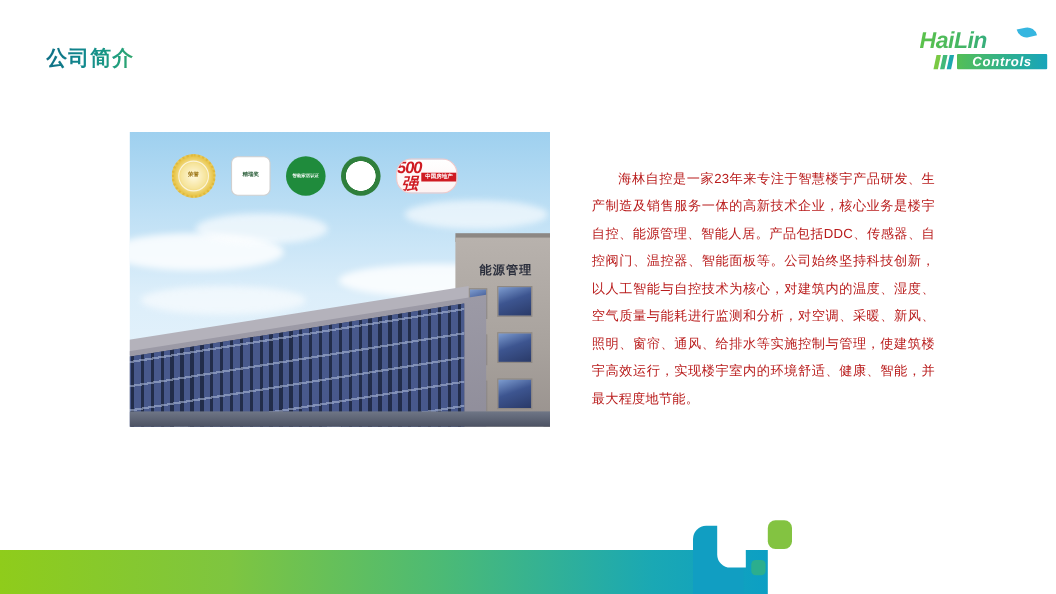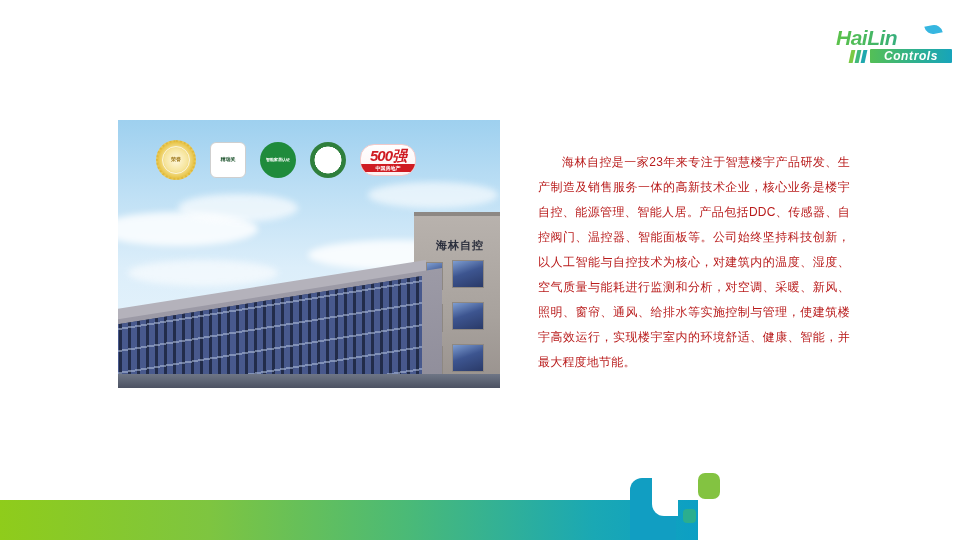--- a/index.html
+++ b/index.html
@@ -179,21 +179,20 @@
   }
   .badge-500 {
     width: 54px;
     height: 30px;
     border-radius: 14px;
     background: linear-gradient(180deg,#ffffff 0%,#fdf2f2 100%);
     color: #cf1b22;
     font-size: 14px;
     font-weight: bold;
     font-style: italic;
-    flex-direction: column;
     gap: 0;
     border: 1px solid #f2c9c9;
   }
   .badge-500 .b5-top { font-size: 15px; line-height: 15px; letter-spacing:-1px;}
   .badge-500 .b5-bot {
     font-size: 5px;
     background: #cf1b22;
     color: #fff;
     width: 100%;
     text-align: center;
@@ -356,20 +355,21 @@
     height: 14px;
     background: #2bae8e;
     border-radius: 4px;
   }
 </style>
 </head>
 <body>
 
 <div class="slide">
 
+  <div class="slide-title">公司简介</div>
 
   <div class="logo">
     <div class="logo-word">HaiLin</div>
     <div class="logo-leaf"></div>
     <div class="logo-bar">
       <span class="logo-bars">
         <i></i>
           <i></i>
           <i></i>
       </span>
@@ -409,21 +409,21 @@
     <div class="bldg-right-top"></div>
     <div class="bldg-far"></div>
     <div class="bldg-right">
       <div class="win" style="left:12px;  top:46px;  width:15px; height:26px;"></div>
       <div class="win" style="left:38px;  top:44px;  width:30px; height:26px;"></div>
       <div class="win" style="left:12px;  top:88px;  width:15px; height:26px;"></div>
       <div class="win" style="left:38px;  top:86px;  width:30px; height:26px;"></div>
       <div class="win" style="left:12px;  top:130px; width:15px; height:26px;"></div>
       <div class="win" style="left:38px;  top:128px; width:30px; height:26px;"></div>
     </div>
-    <div class="bldg-sign">海林自控</div>
+    <div class="bldg-sign">能源管理</div>
 
     <div class="bldg-cap"></div>
     <div class="bldg-main"></div>
     <div class="bldg-glass">
       <div class="bldg-glass-rows"></div>
     </div>
 
     <div class="ground"></div>
   </div>
 

